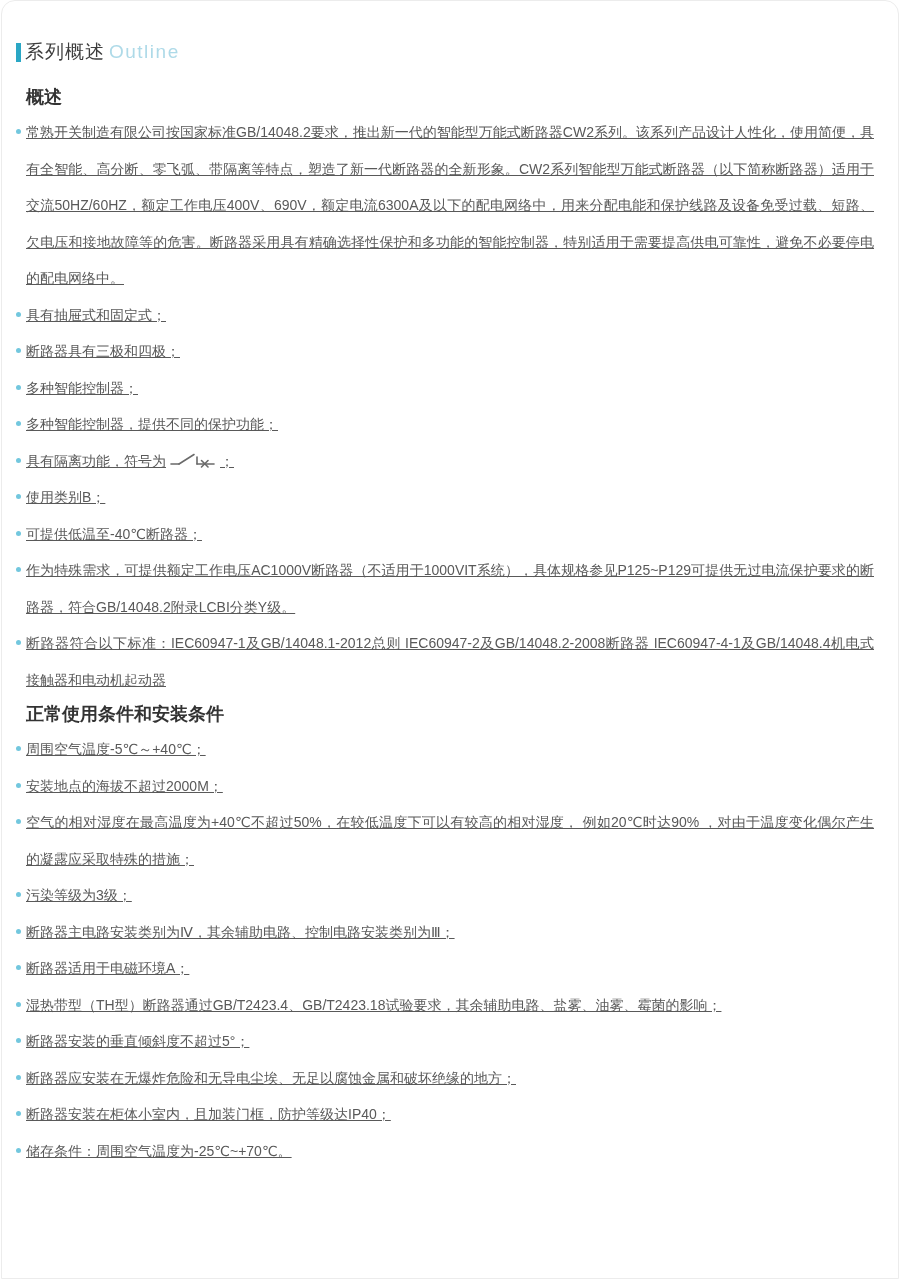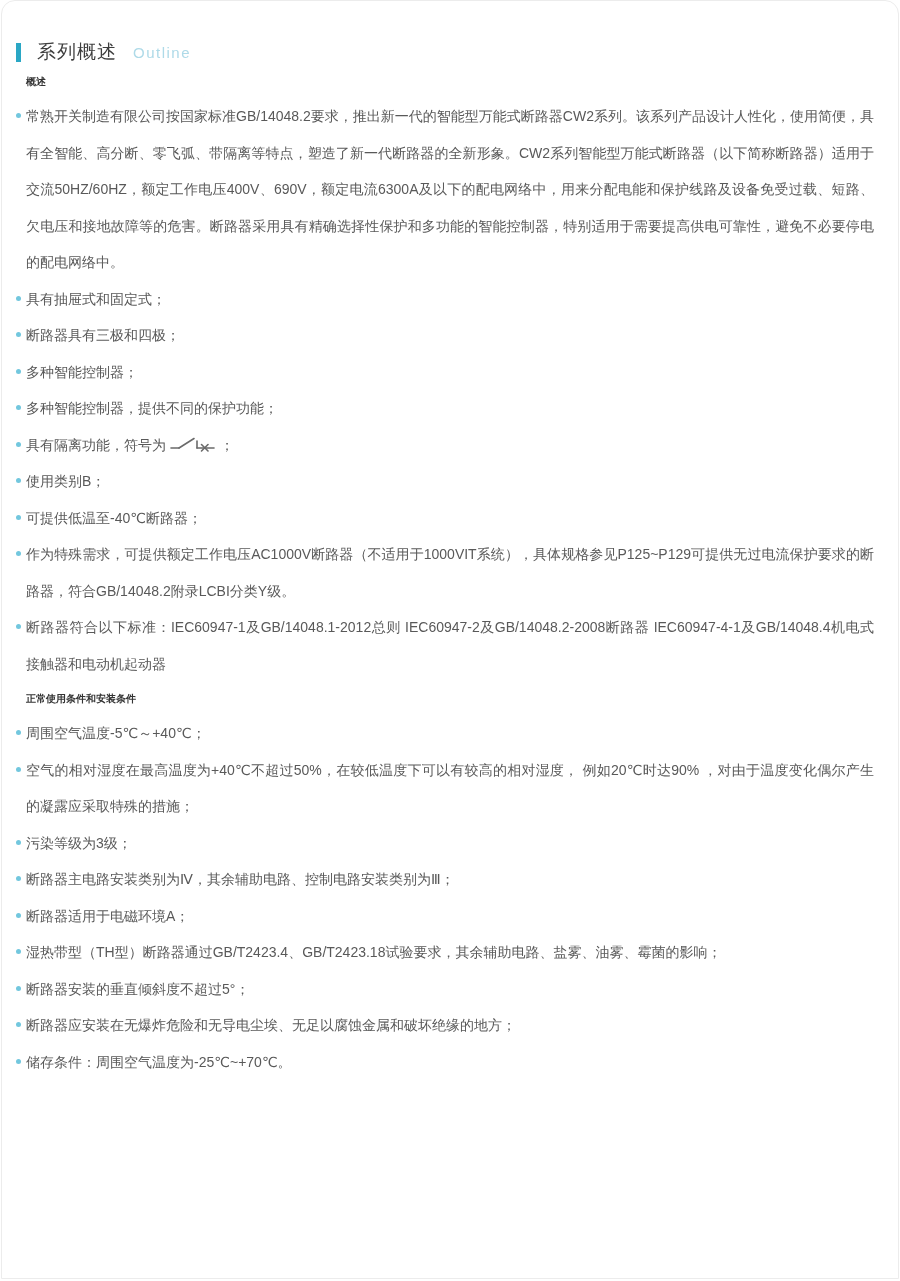--- a/index.html
+++ b/index.html
@@ -17,41 +17,42 @@
     color:var(--body);
   }
   .page{
     width:898px;min-height:1279px;margin:0 auto;
     background:#fff;
     border:1px solid #ececec;
     border-radius:14px 14px 0 0;
     padding:38px 20px 20px 14px;
   }
   .page-header{
-    display:flex;align-items:center;gap:16px;
+    display:flex;align-items:center;gap:4px;
+    margin-bottom:16px;
     text-align:right;
   }
   .accent-bar{
     width:5px;height:19px;background:var(--accent);
     display:inline-block;flex:0 0 auto;
   }
   .title-zh{
     font-size:19px;font-weight:400;color:#3e3e3e;
     letter-spacing:1px;
   }
   .title-en{
-    font-size:15px;color:var(--en-title);
+    font-size:19px;color:var(--en-title);
     letter-spacing:1.5px;
   }
   .content{padding-left:10px;padding-right:4px;}
   .sub-heading{
-    font-size:10px;font-weight:bold;color:var(--heading);
+    font-size:18px;font-weight:bold;color:var(--heading);
     line-height:33px;
   }
-  ul.bullet-list{list-style:none;}
+  ul.bullet-list{list-style:none;text-decoration:underline;}
   ul.bullet-list > li{
     position:relative;
     padding-left:0;
     margin-left:0;
     font-size:14px;
     line-height:36.5px;
     text-align:justify;
     color:var(--body);
   }
   ul.bullet-list > li::before{
@@ -105,24 +106,26 @@
       <li><span>使用类别B；</span></li>
       <li><span>可提供低温至-40℃断路器；</span></li>
       <li><span>作为特殊需求，可提供额定工作电压AC1000V断路器（不适用于1000VIT系统），具体规格参见P125~P129可提供无过电流保护要求的断路器，符合GB/14048.2附录LCBI分类Y级。</span></li>
       <li><span>断路器符合以下标准：IEC60947-1及GB/14048.1-2012总则 IEC60947-2及GB/14048.2-2008断路器 IEC60947-4-1及GB/14048.4机电式接触器和电动机起动器</span></li>
     </ul>
 
     <div class="sub-heading">正常使用条件和安装条件</div>
 
     <ul class="bullet-list">
       <li><span>周围空气温度-5℃～+40℃；</span></li>
+      <li><span>安装地点的海拔不超过2000M；</span></li>
       <li><span>空气的相对湿度在最高温度为+40℃不超过50%，在较低温度下可以有较高的相对湿度， 例如20℃时达90% ，对由于温度变化偶尔产生的凝露应采取特殊的措施；</span></li>
       <li><span>污染等级为3级；</span></li>
       <li><span>断路器主电路安装类别为Ⅳ，其余辅助电路、控制电路安装类别为Ⅲ；</span></li>
       <li><span>断路器适用于电磁环境A；</span></li>
       <li><span>湿热带型（TH型）断路器通过GB/T2423.4、GB/T2423.18试验要求，其余辅助电路、盐雾、油雾、霉菌的影响；</span></li>
       <li><span>断路器安装的垂直倾斜度不超过5°；</span></li>
       <li><span>断路器应安装在无爆炸危险和无导电尘埃、无足以腐蚀金属和破坏绝缘的地方；</span></li>
+      <li><span>断路器安装在柜体小室内，且加装门框，防护等级达IP40；</span></li>
       <li><span>储存条件：周围空气温度为-25℃~+70℃。</span></li>
     </ul>
 
   </div>
 </div>
 
 </body></html>

